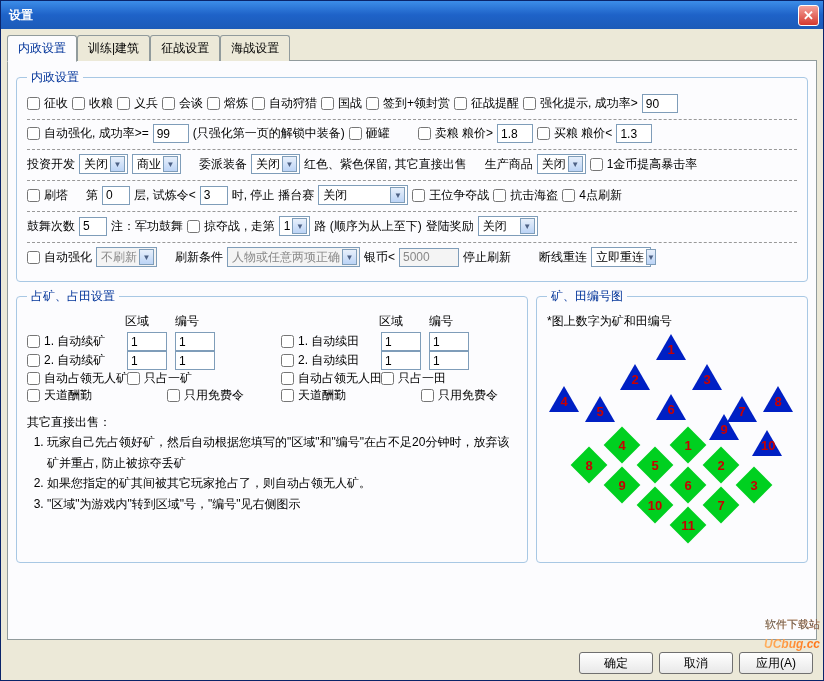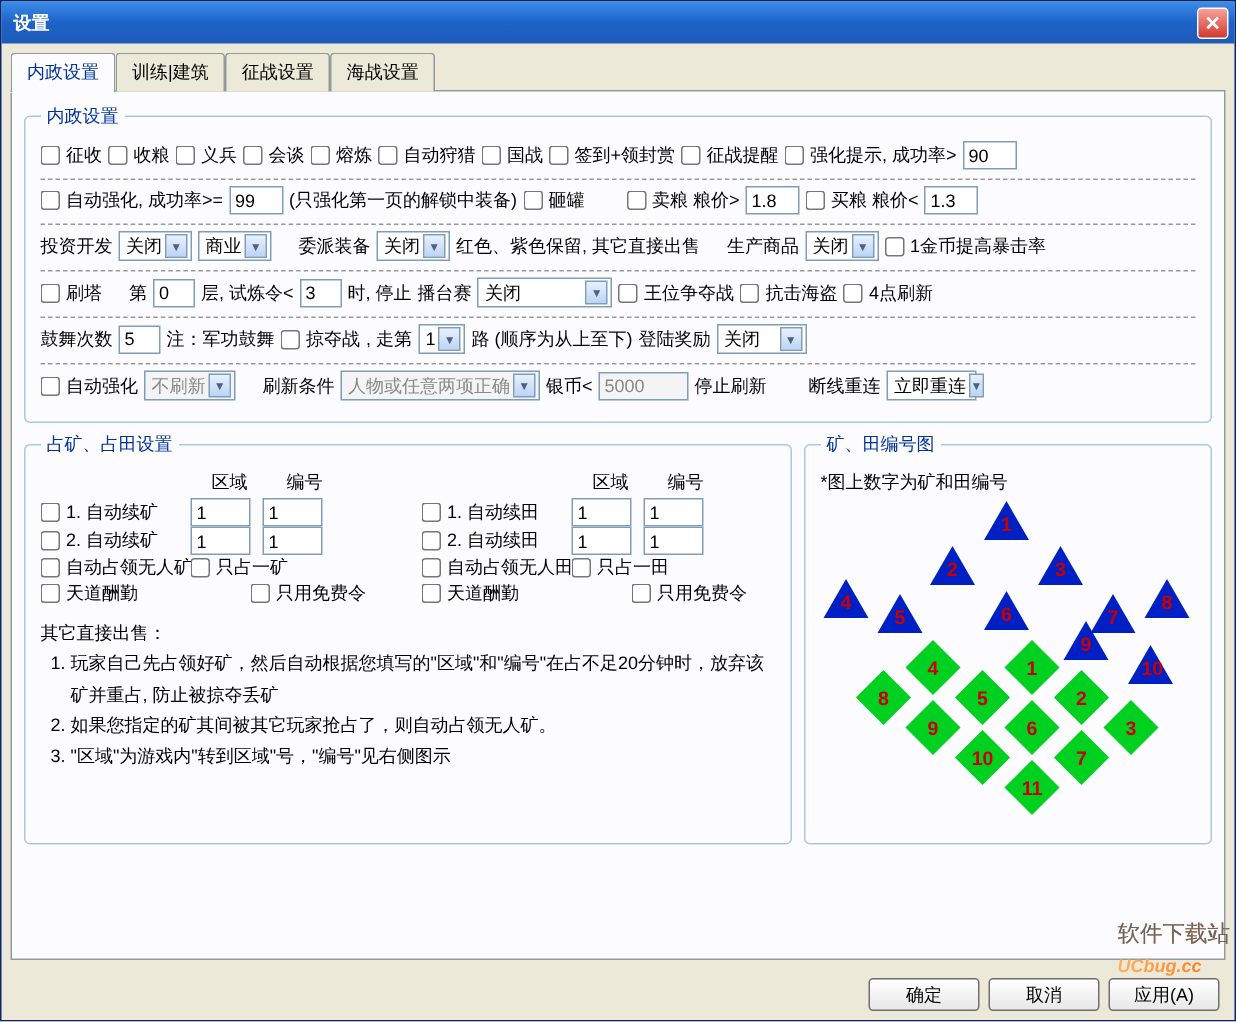--- a/index.html
+++ b/index.html
@@ -23,34 +23,34 @@
 .sel { display: inline-flex; align-items: center; border: 1px solid #7f9db9; height: 20px; background: white; padding: 0 2px 0 4px; gap: 2px; }
 .sel.disabled { background: #f4f4f4; color: #888; }
 .sel-arrow { width: 15px; height: 16px; background: linear-gradient(to bottom,#e8f0fb,#bcd4f6); border: 1px solid #7f9db9; display: flex; align-items: center; justify-content: center; font-size: 8px; color: #4d6185; }
 label { display: inline-flex; align-items: center; gap: 2px; white-space: nowrap; }
 .w28 { width: 28px; } .w36 { width: 36px; } .w40 { width: 40px; } .w44 { width: 60px; }
 .lower { display: flex; gap: 8px; }
 .mine-left { flex: 1; }
 .mine-right { width: 270px; }
 .grid-cols { display: grid; grid-template-columns: 1fr 1fr; gap: 2px 18px; }
 .col-head { display: flex; gap: 10px; margin-left: 98px; margin-bottom: 2px; }
-.col-head span { width: 40px; text-align: right; }
+.col-head span { width: 40px; text-align: left; }
 .mine-row { display: flex; align-items: center; gap: 8px; }
 .mine-row label { width: 92px; }
 .desc { margin-top: 8px; font-size: 12px; line-height: 1.7; }
 .desc li { margin-left: 20px; }
 .diagram { position: relative; width: 250px; height: 220px; margin-top: 4px; }
 .tri { width: 0; height: 0; border-left: 15px solid transparent; border-right: 15px solid transparent; border-bottom: 26px solid #0020c4; position: absolute; }
 .tri::after { content: attr(data-num); position: absolute; top: 8px; left: -6px; width: 12px; text-align: center; color: #c80000; font-weight: bold; font-size: 13px; }
 .dia { width: 26px; height: 26px; background: #00d020; position: absolute; transform: rotate(45deg); }
 .dia::after { content: attr(data-num); position: absolute; top: 0; left: 0; width: 26px; height: 26px; display: flex; align-items: center; justify-content: center; transform: rotate(-45deg); color: #c80000; font-weight: bold; font-size: 13px; }
 .footer { display: flex; justify-content: flex-end; align-items: flex-start; gap: 6px; padding: 6px 10px; }
 .btn { min-width: 74px; height: 22px; border: 1px solid #707070; background: linear-gradient(to bottom, #fff, #e8e8e8); border-radius: 3px; cursor: pointer; font-size: 12px; }
 .watermark { position: absolute; right: 4px; bottom: 28px; font-style: italic; font-weight: bold; color: #c85000; background: linear-gradient(to right,#ffb060,#ff7010); -webkit-background-clip: text; background-clip:text; -webkit-text-fill-color: transparent; pointer-events: none; font-size: 18px; }
-.watermark small { font-size: 15px; color: #666; display: block; -webkit-text-fill-color: #666; font-style: normal; font-weight: normal; text-align: right;}
+.watermark small { font-size: 11px; color: #666; display: block; -webkit-text-fill-color: #666; font-style: normal; font-weight: normal; text-align: right;}
 </style>
 </head>
 <body>
 
 <div class="window">
   <div class="titlebar">
     <span class="titlebar-text">设置</span>
     <div class="close-btn">✕</div>
   </div>
   <div class="content">

